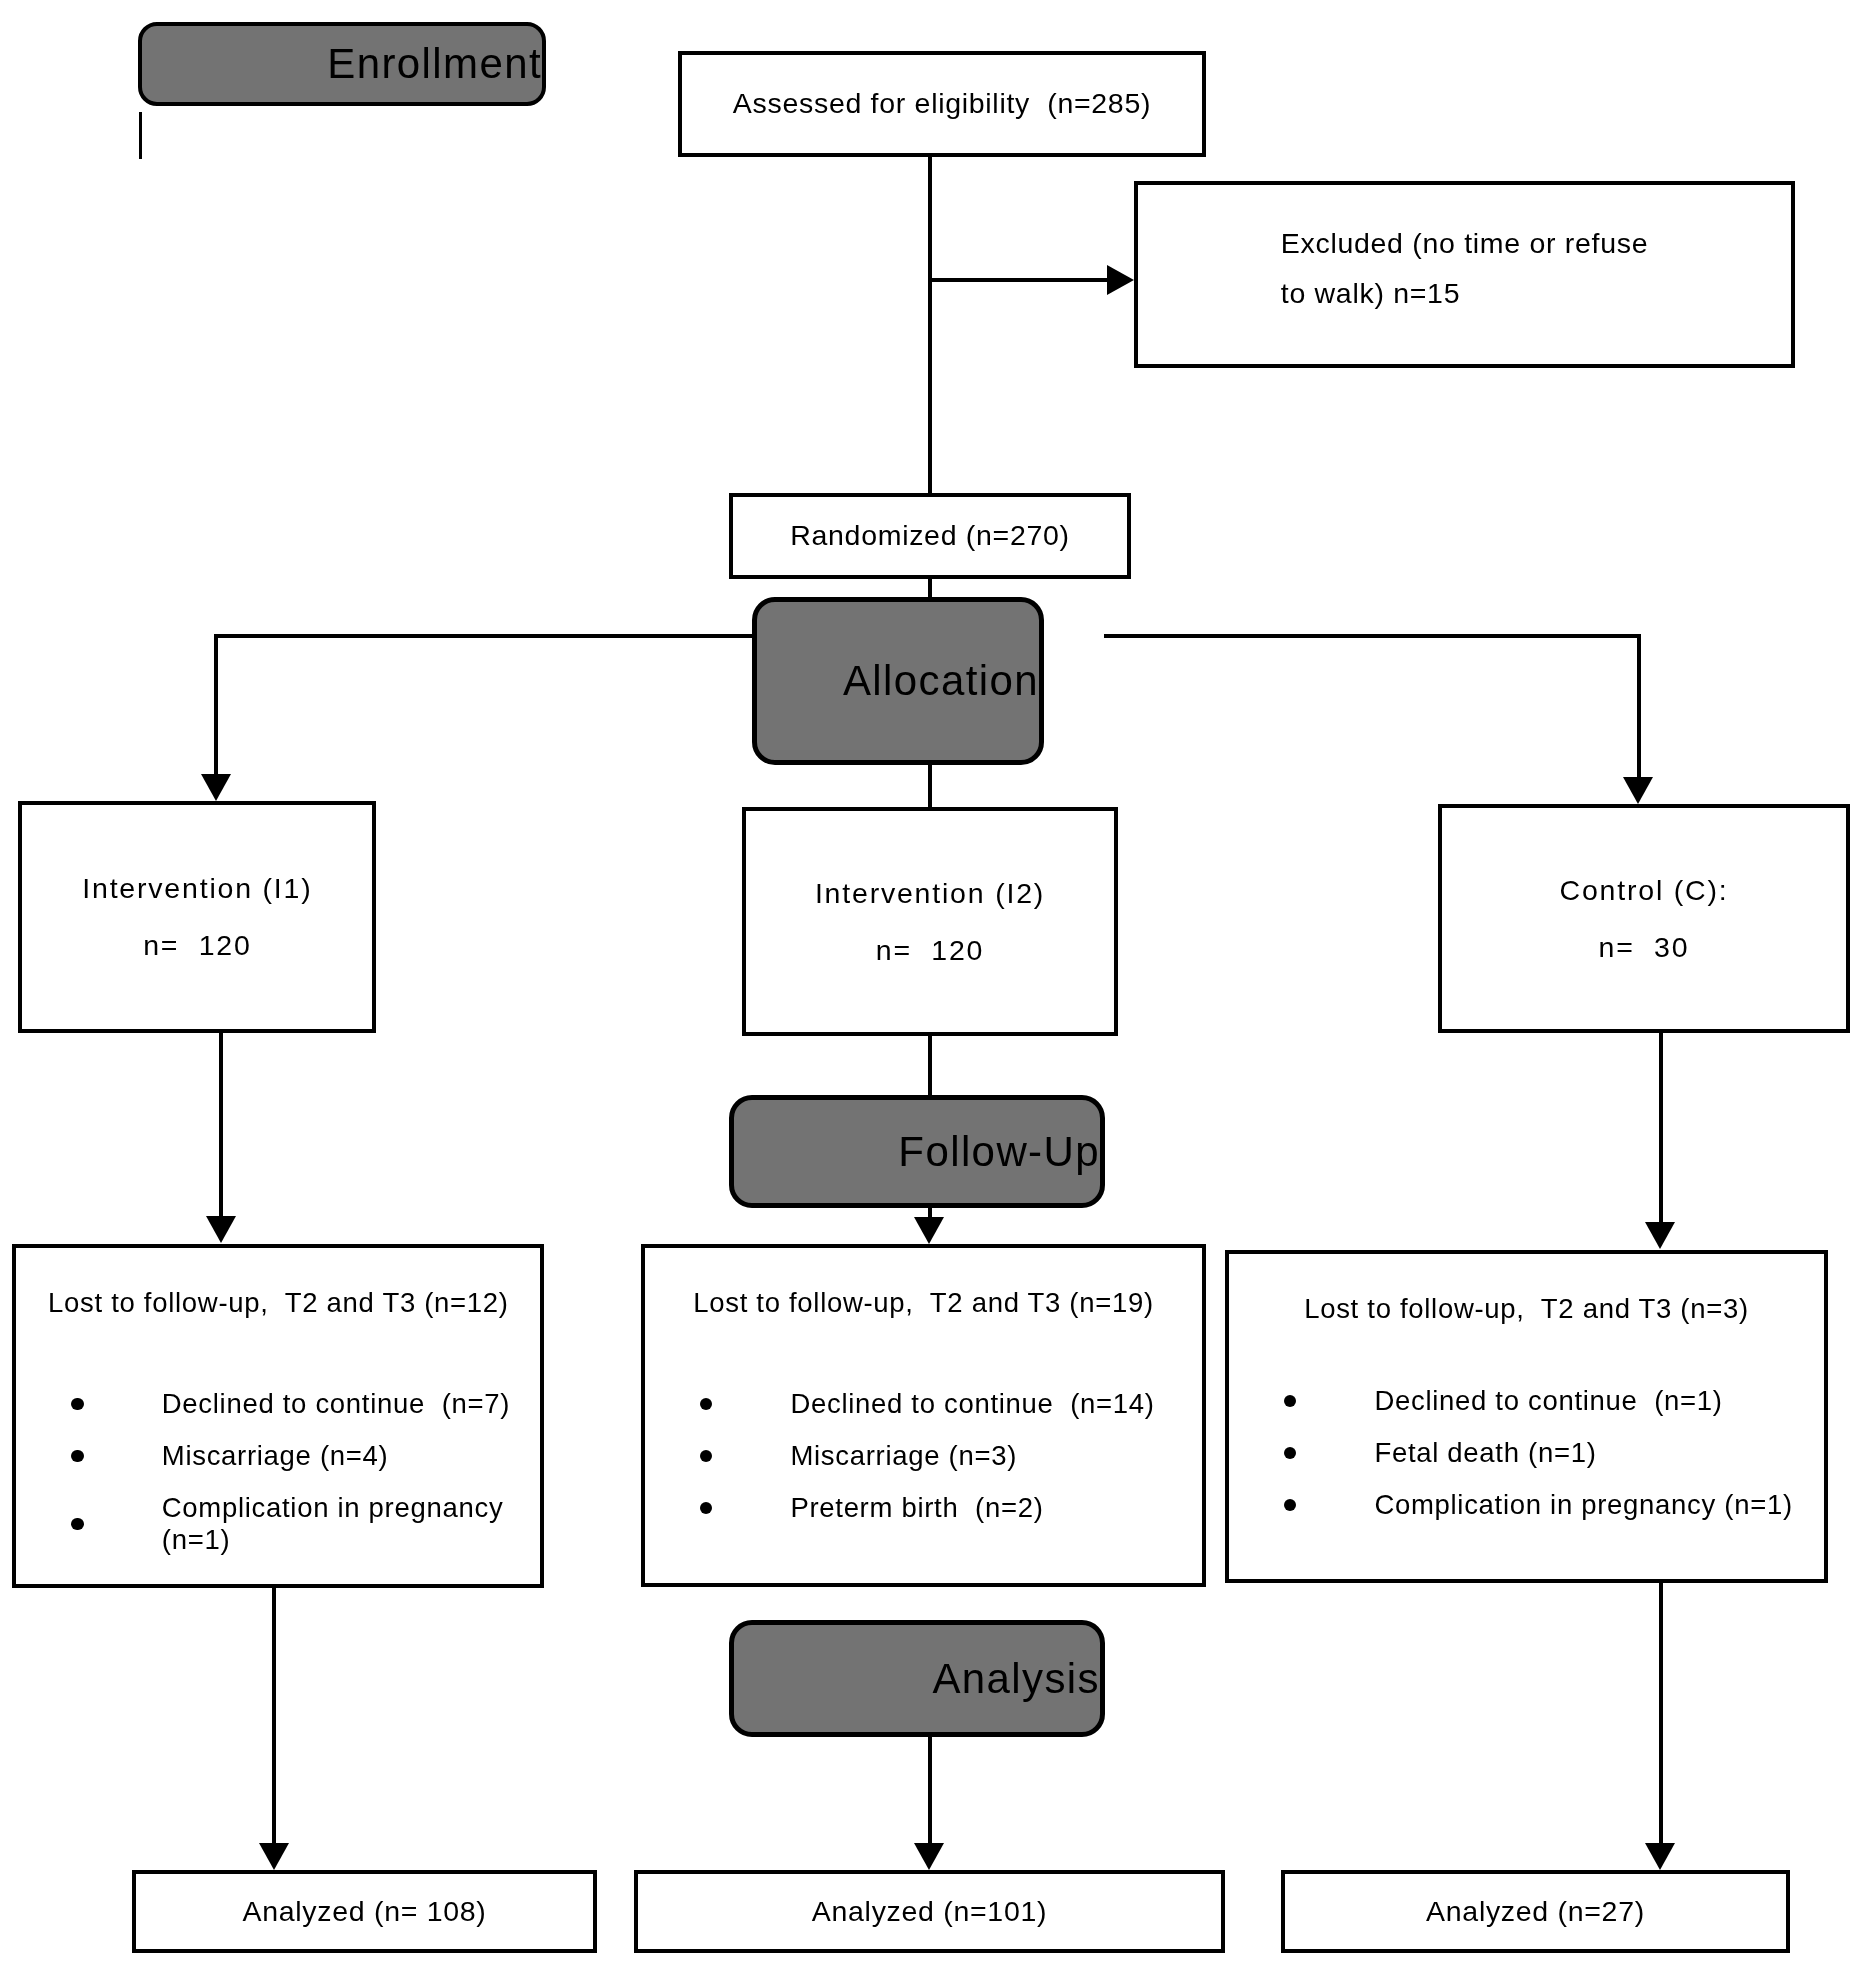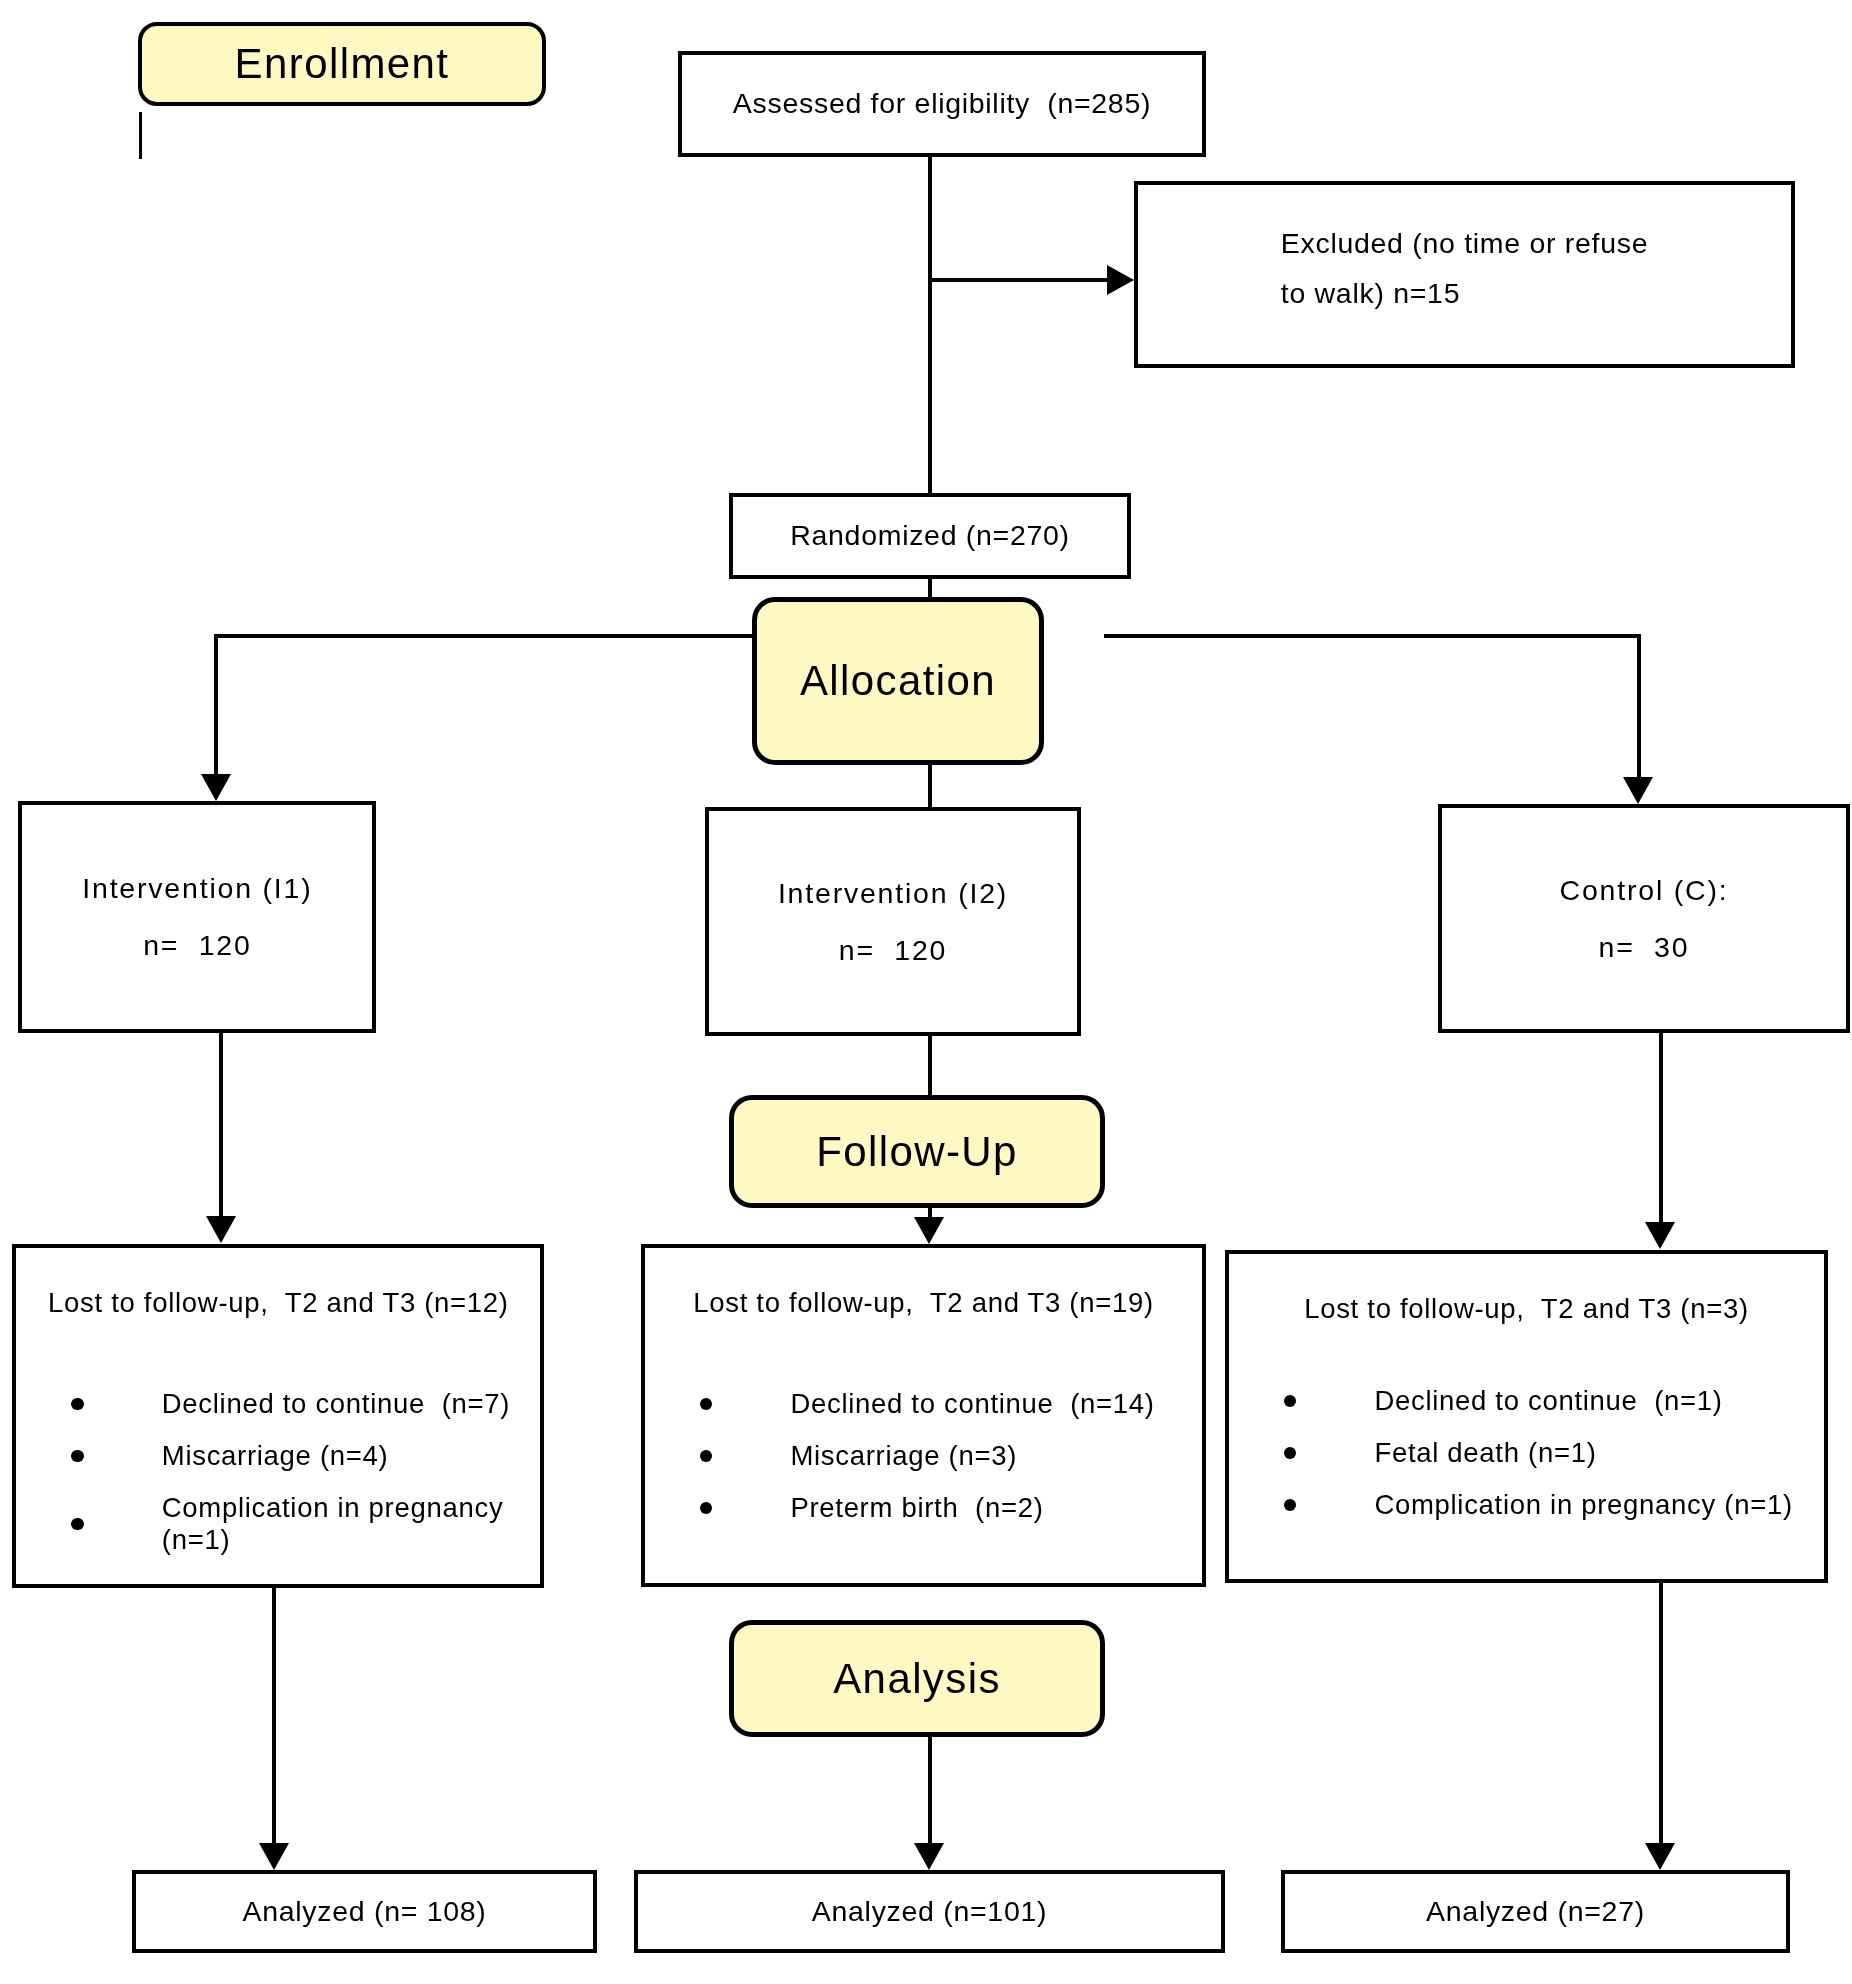--- a/index.html
+++ b/index.html
@@ -6,23 +6,23 @@
   body{
     width:1853px;height:1985px;position:relative;background:#ffffff;
     font-family:"Liberation Sans",sans-serif;color:#000;
   }
   .box{
     position:absolute;background:#ffffff;border:4.6px solid #000;
     box-sizing:border-box;display:flex;flex-direction:column;
     align-items:center;justify-content:center;z-index:2;
   }
   .stage{
-    position:absolute;background:#fef9c3;border:5.5px solid #000;
+    position:absolute;background:#737373;border:5.5px solid #000;
     border-radius:23px;box-sizing:border-box;display:flex;
-    align-items:center;justify-content:center;z-index:3;
+    align-items:center;justify-content:flex-end;z-index:3;
     font-size:42px;letter-spacing:1.4px;
   }
   .txt{white-space:pre-wrap;font-size:28.5px;letter-spacing:0.7px;line-height:1.45;text-align:center;}
   .grp{font-size:28.5px;letter-spacing:1.8px;line-height:2.0;}
   .vline,.hline{position:absolute;background:#000;z-index:1;}
   .arrow-down{
     position:absolute;width:0;height:0;z-index:1;
     border-left:15.6px solid transparent;border-right:15.6px solid transparent;
     border-top:27px solid #000;
   }
@@ -113,21 +113,21 @@
 
 <div class="box" style="left:729px;top:493px;width:402px;height:86px;">
   <span class="txt">Randomized (n=270)</span>
 </div>
 
 <div class="box" style="left:18.4px;top:801px;width:358px;height:232px;">
   <span class="txt grp">Intervention (I1)</span>
   <span class="txt grp">n=  120</span>
 </div>
 
-<div class="box" style="left:705px;top:807px;width:376px;height:229px;">
+<div class="box" style="left:742px;top:807px;width:376px;height:229px;">
   <span class="txt grp">Intervention (I2)</span>
   <span class="txt grp">n=  120</span>
 </div>
 
 <div class="box" style="left:1438px;top:804px;width:412px;height:229px;">
   <span class="txt grp">Control (C):</span>
   <span class="txt grp">n=  30</span>
 </div>
 
 <div class="box lost" style="left:12.4px;top:1244px;width:532px;height:344px;">

